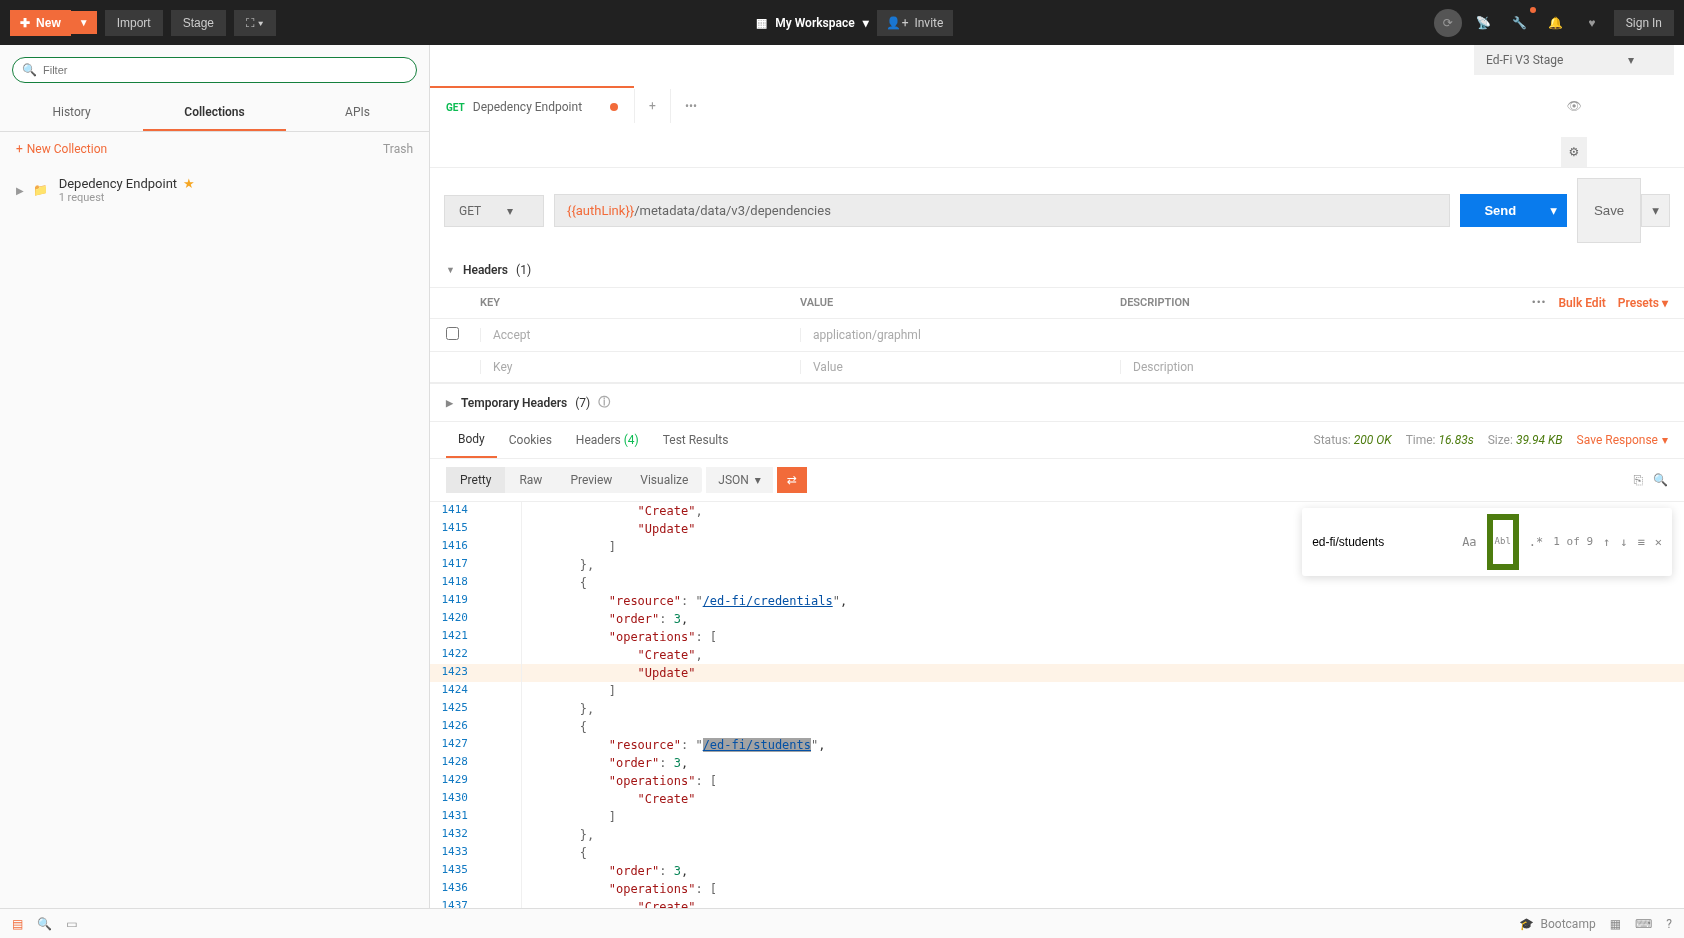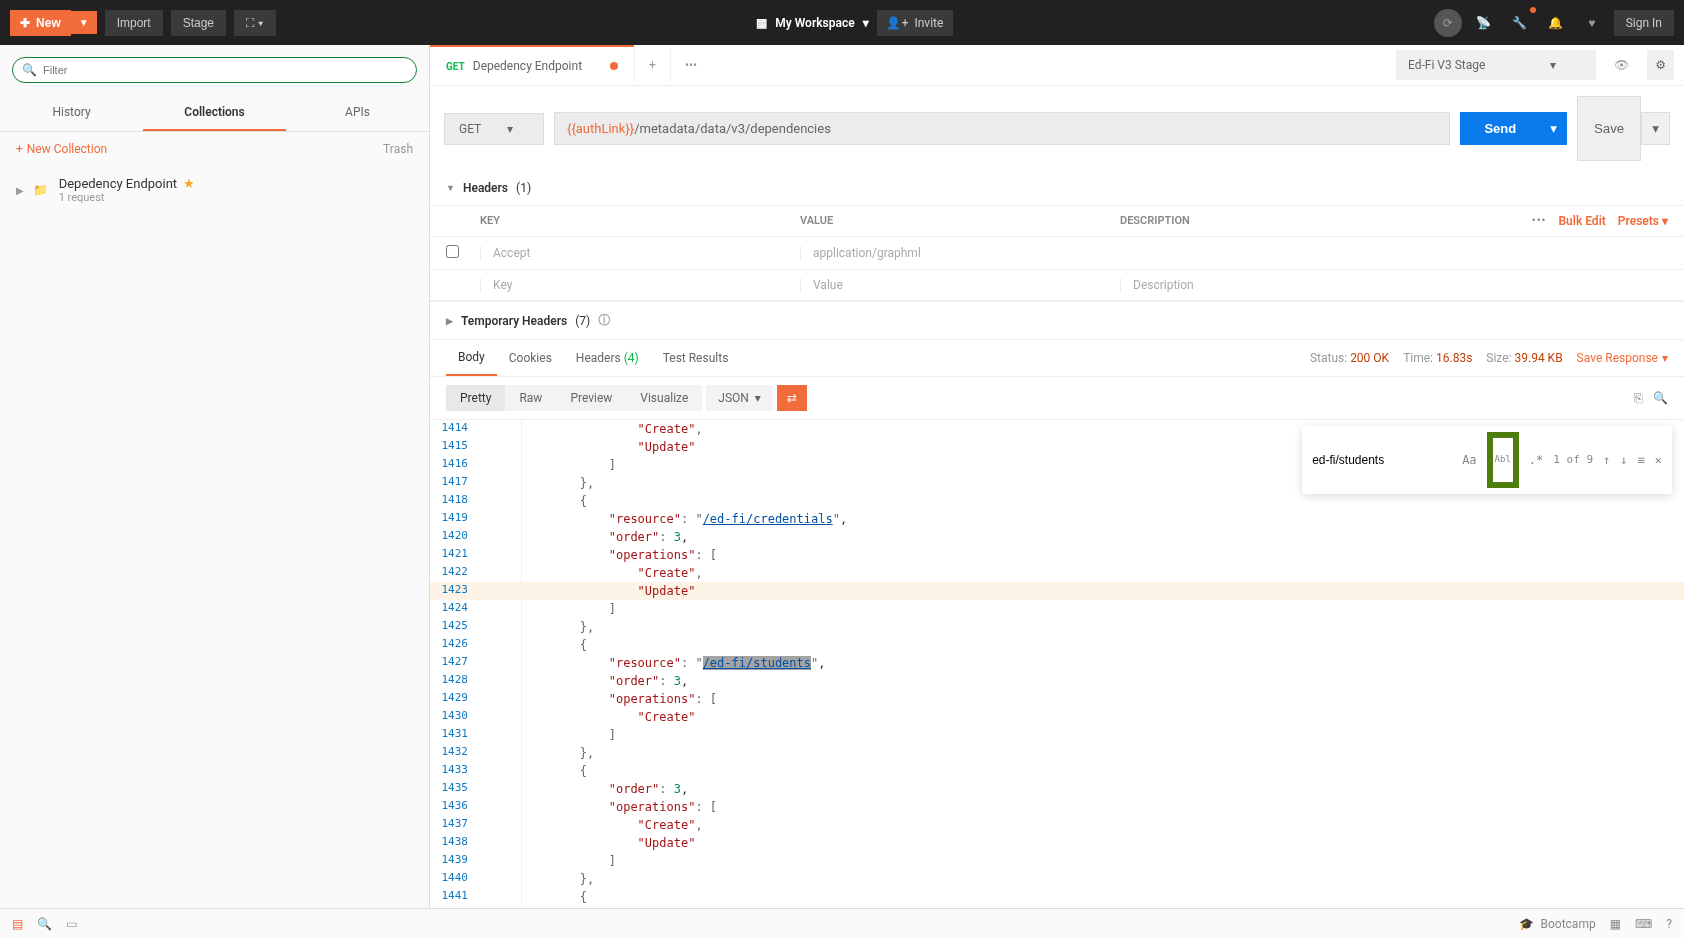--- a/index.html
+++ b/index.html
@@ -39,21 +39,21 @@
 
 
 .content { flex: 1; display: flex; flex-direction: column; background: #fff; }
 .tabs-row { display: flex; align-items: center; border-bottom: 1px solid #eee; }
 .tab { display: flex; align-items: center; gap: 8px; padding: 12px 16px; border-top: 2px solid #f26b3a; cursor: pointer; }
 .tab .method { color: #0cbb52; font-weight: 700; font-size: 10px; }
 .tab .title { color: #666; font-size: 12px; }
 .tab .dot { width: 8px; height: 8px; background: #f26b3a; border-radius: 50%; margin-left: 20px; }
 .tab-add { padding: 10px 14px; color: #999; cursor: pointer; border-left: 1px solid #eee; }
 .tab-more { padding: 10px 14px; color: #999; cursor: pointer; border-left: 1px solid #eee; }
-.env-row { margin-left: auto; display: flex; align-items: center; gap: 10px; padding: 0 10px; }
+.env-row { margin-left: auto; display: flex; align-items: center; gap: 16px; padding: 0 10px; flex-direction: column; }
 .env-select { background: #f0f0f0; padding: 8px 40px 8px 12px; font-size: 12px; color: #666; cursor: pointer; width: 200px; display: flex; justify-content: space-between; }
 .env-icon { color: #999; padding: 8px; cursor: pointer; }
 .gear-btn { background: #f0f0f0; padding: 8px; cursor: pointer; }
 
 
 .url-row { display: flex; padding: 10px 14px; gap: 10px; align-items: center; }
 .method-select { background: #ececec; border: 1px solid #ddd; padding: 8px 30px 8px 14px; cursor: pointer; color: #666; width: 100px; display: flex; justify-content: space-between; align-items: center; }
 .url-input { flex: 1; border: 1px solid #ddd; padding: 8px 12px; background: #ececec; color: #666; font-size: 13px; }
 .url-input .var { color: #f26b3a; }
 .send-btn { background: #097bed; color: #fff; border: none; padding: 9px 24px; font-weight: 600; font-size: 13px; cursor: pointer; }
@@ -80,21 +80,21 @@
 .header-row .cell-value { width: 320px; }
 .header-row .cell-desc { flex: 1; }
 
 
 .response-tabs { display: flex; align-items: center; padding: 0 16px; border-bottom: 1px solid #eee; }
 .response-tab { padding: 10px 12px; color: #666; cursor: pointer; font-size: 12px; }
 .response-tab.active { color: #333; border-bottom: 2px solid #f26b3a; }
 .response-tab .count { color: #0cbb52; }
 .response-meta { margin-left: auto; display: flex; gap: 14px; font-size: 12px; align-items: center; }
 .meta-label { color: #999; }
-.meta-value { color: #c2410c; }
+.meta-value { color: #4d7c0f; font-style: italic; }
 .save-response { color: #f26b3a; cursor: pointer; display: flex; align-items: center; gap: 4px; }
 
 
 .viewer-bar { display: flex; align-items: center; padding: 8px 16px; gap: 4px; border-bottom: 1px solid #eee; }
 .view-tab { padding: 6px 14px; color: #666; cursor: pointer; font-size: 12px; }
 .view-tab.active { background: #e8e8e8; color: #333; }
 .view-group { background: #f3f3f3; display: flex; border-radius: 3px; }
 .format-select { background: #f3f3f3; padding: 6px 12px; color: #666; cursor: pointer; display: flex; gap: 6px; align-items: center; }
 .wrap-btn { background: #f26b3a; padding: 6px 10px; cursor: pointer; color: #fff; }
 .viewer-right { margin-left: auto; display: flex; gap: 10px; color: #888; }

